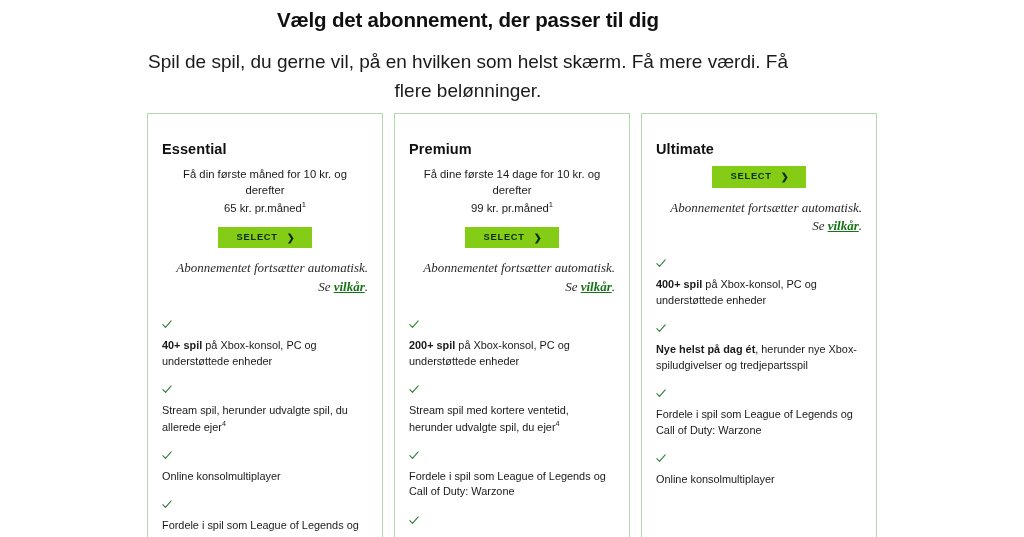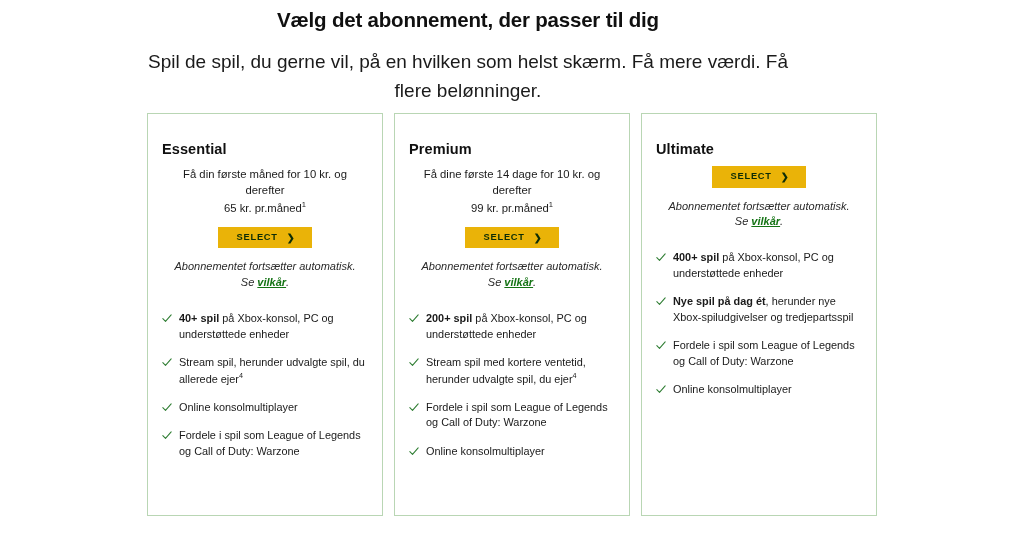--- a/index.html
+++ b/index.html
@@ -63,61 +63,63 @@
     font-size: 11.3px;
     line-height: 1.45;
     color: #1a1a1a;
     margin: 0 0 11px 0;
     padding: 0 2px;
   }
   .card-price sup { font-size: 7.6px; vertical-align: super; }
 
   .select-wrap { display: flex; justify-content: center; margin-bottom: 11px; }
   .select-btn {
-    background: #eab308;
+    background: #84cc16;
     border: none;
     color: #0d2d06;
     font-size: 9.3px;
     font-weight: bold;
     letter-spacing: 0.75px;
     padding: 6px 17px 6px 19px;
     cursor: pointer;
     display: inline-flex;
     align-items: center;
     gap: 9px;
     font-family: "Liberation Sans", sans-serif;
     line-height: 1;
   }
   .select-btn .chev { font-size: 9.5px; font-weight: bold; }
 
   .auto-note {
-    text-align: center;
-    font-size: 11px;
+    text-align: right;
+    font-size: 13px;
     font-style: italic;
     line-height: 1.45;
     color: #2a2a2a;
     margin: 0 0 16px 0;
+    font-family: Liberation Serif, serif;
   }
   .auto-note .terms-link {
     color: #147314;
     text-decoration: underline;
     font-weight: bold;
     font-style: italic;
     cursor: pointer;
   }
 
   .feature-list { list-style: none; margin: 4px 0 0 0; padding: 0; }
   .feature-item {
     display: flex;
     align-items: flex-start;
     gap: 7px;
     margin-bottom: 13px;
     font-size: 10.9px;
     line-height: 1.42;
     color: #1a1a1a;
+    flex-direction: column;
   }
   .feature-item:last-child { margin-bottom: 0; }
   .check-icon {
     flex: 0 0 auto;
     width: 10px; height: 13px;
     margin-top: 1px;
     display: block;
   }
   .feature-text { flex: 1 1 auto; }
   .feature-text b { font-weight: bold; }
@@ -223,21 +225,21 @@
           <li class="feature-item">
             <svg class="check-icon" viewBox="0 0 12 12" aria-hidden="true">
               <path d="M1 6.2 L4.2 9.4 L11 1.6" fill="none" stroke="#2e7d32" stroke-width="1.25" stroke-linecap="round" stroke-linejoin="round"></path>
             </svg>
             <span class="feature-text"><b>400+ spil</b> på Xbox-konsol, PC og understøttede enheder</span>
           </li>
           <li class="feature-item">
             <svg class="check-icon" viewBox="0 0 12 12" aria-hidden="true">
               <path d="M1 6.2 L4.2 9.4 L11 1.6" fill="none" stroke="#2e7d32" stroke-width="1.25" stroke-linecap="round" stroke-linejoin="round"></path>
             </svg>
-            <span class="feature-text"><b>Nye spil på dag ét</b>, herunder nye Xbox-spiludgivelser og tredjepartsspil</span>
+            <span class="feature-text"><b>Nye helst på dag ét</b>, herunder nye Xbox-spiludgivelser og tredjepartsspil</span>
           </li>
           <li class="feature-item">
             <svg class="check-icon" viewBox="0 0 12 12" aria-hidden="true">
               <path d="M1 6.2 L4.2 9.4 L11 1.6" fill="none" stroke="#2e7d32" stroke-width="1.25" stroke-linecap="round" stroke-linejoin="round"></path>
             </svg>
             <span class="feature-text">Fordele i spil som League of Legends og Call of Duty: Warzone</span>
           </li>
           <li class="feature-item">
             <svg class="check-icon" viewBox="0 0 12 12" aria-hidden="true">
               <path d="M1 6.2 L4.2 9.4 L11 1.6" fill="none" stroke="#2e7d32" stroke-width="1.25" stroke-linecap="round" stroke-linejoin="round"></path>

